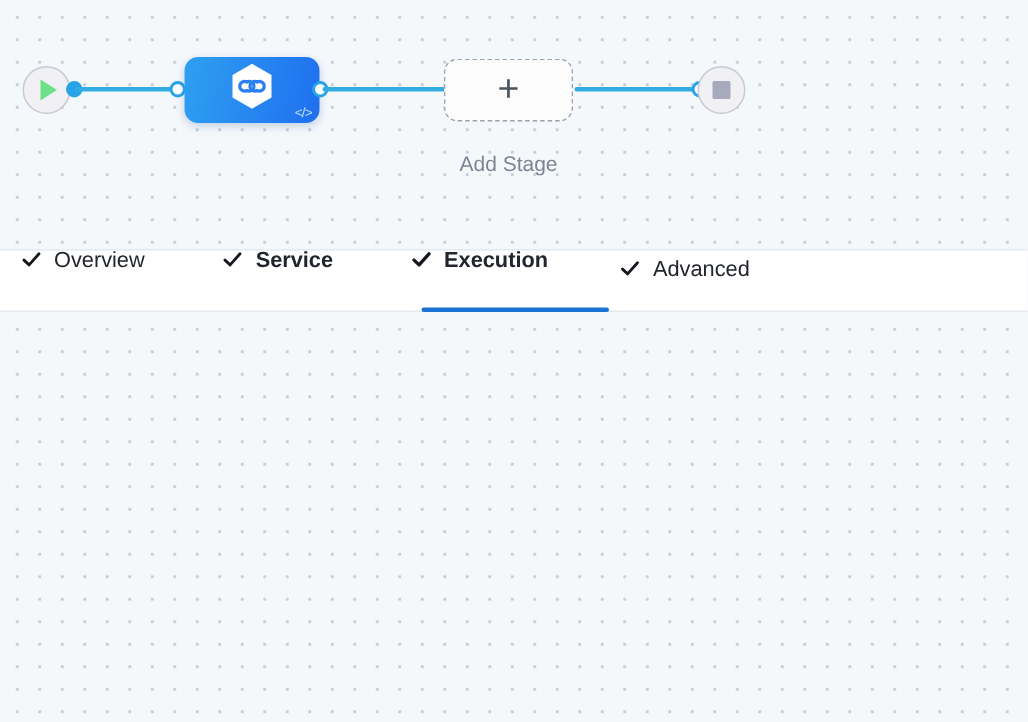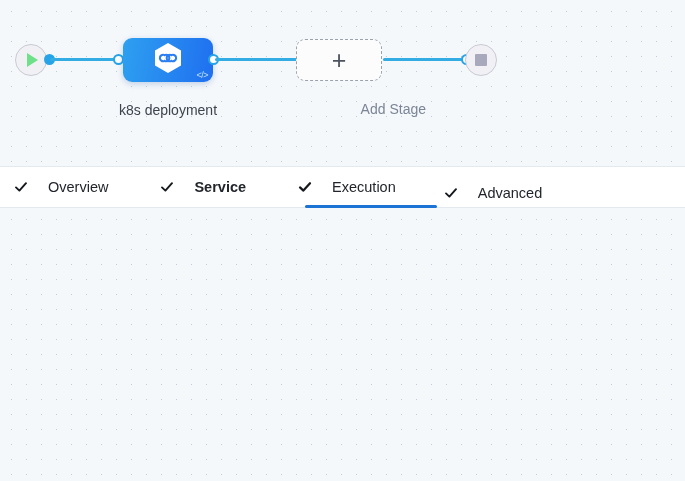--- a/index.html
+++ b/index.html
@@ -27,31 +27,31 @@
   .tabbar{
     position:absolute;left:0;top:166px;width:685px;height:42px;
     background:#ffffff;
     border-top:1px solid #e4e9f0;
     border-bottom:1px solid #e4e9f0;
     display:flex;align-items:center;
     box-sizing:border-box;
   }
   .tab{
     position:relative;height:42px;
-    display:flex;align-items:center;gap:20px;
+    display:flex;gap:8px;
     padding:0 18px;
     font-size:14.5px;color:#22262c;
     cursor:pointer;white-space:nowrap;
     box-sizing:border-box;
   }
   .tab .chk{
     display:inline-block;width:14px;height:14px;position:relative;flex:none;
   }
   .tab .chk svg{display:block;}
-  .tab.active{font-weight:normal;}
+  .tab.active{font-weight:bold;}
   .tab.active:after{
     content:"";position:absolute;left:7px;right:7px;bottom:0;height:3px;
     background:#1b74d4;border-radius:2px;
   }
 
   
   .line{position:absolute;height:3px;background:#33ace3;border-radius:2px;}
   .port{
     position:absolute;width:11px;height:11px;border-radius:50%;
     background:#ffffff;border:2.6px solid #27a3e8;box-sizing:border-box;
@@ -138,22 +138,21 @@
       <span class="plus">+</span>
     </div>
 
     <div class="line" style="left:383px;top:58px;width:83px;"></div>
     <div class="port" style="left:461px;top:54px;"></div>
 
     <div class="terminal" style="left:465px;top:44px;">
       <div class="sq"></div>
     </div>
 
-    <div class="label" style="left:93px;top:101px;width:150px;">k8s deployment</div>
-    <div class="label muted" style="left:276px;top:100px;width:150px;text-align:right;">Add Stage</div>
+    <div class="label muted" style="left:264px;top:100px;width:150px;">Add Stage</div>
   </div>
 
   <div class="tabbar">
 
     <div class="tab" style="padding-left:14px;padding-right:52px;">
       <span class="chk">
         <svg width="14" height="14" viewBox="0 0 14 14">
             <path d="M2 7.4 L5.4 10.6 L12 3.2" fill="none" stroke="#15181d" stroke-width="1.9" stroke-linecap="round" stroke-linejoin="round"></path>
           </svg>
       </span>

